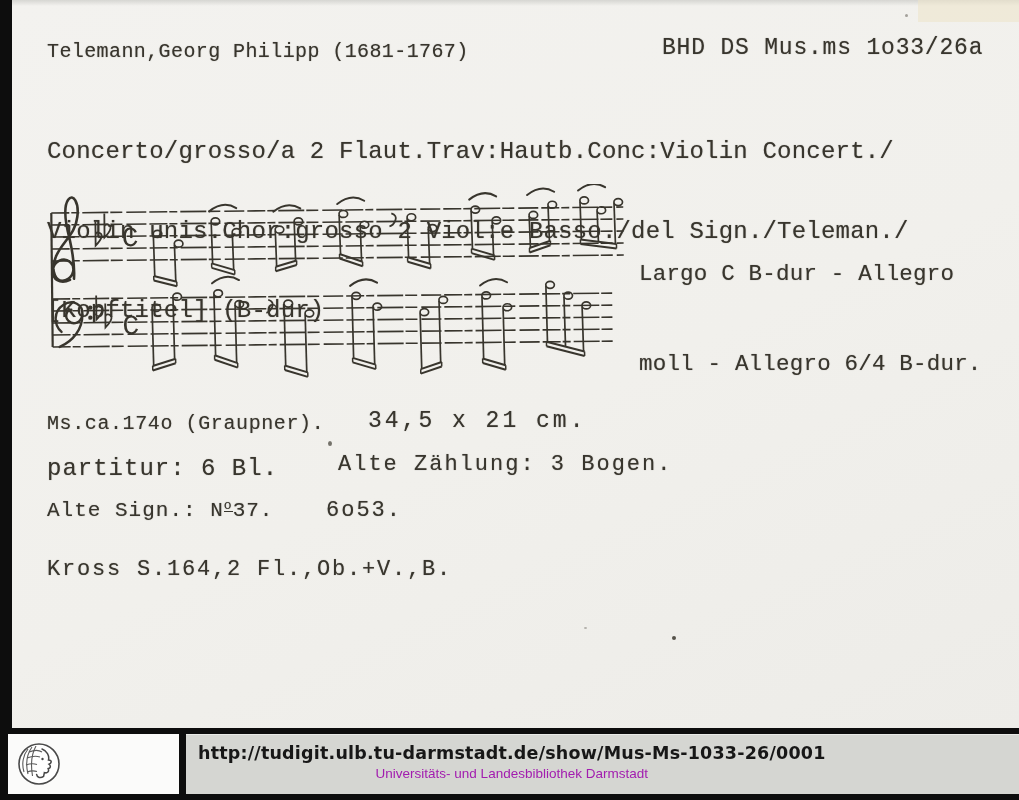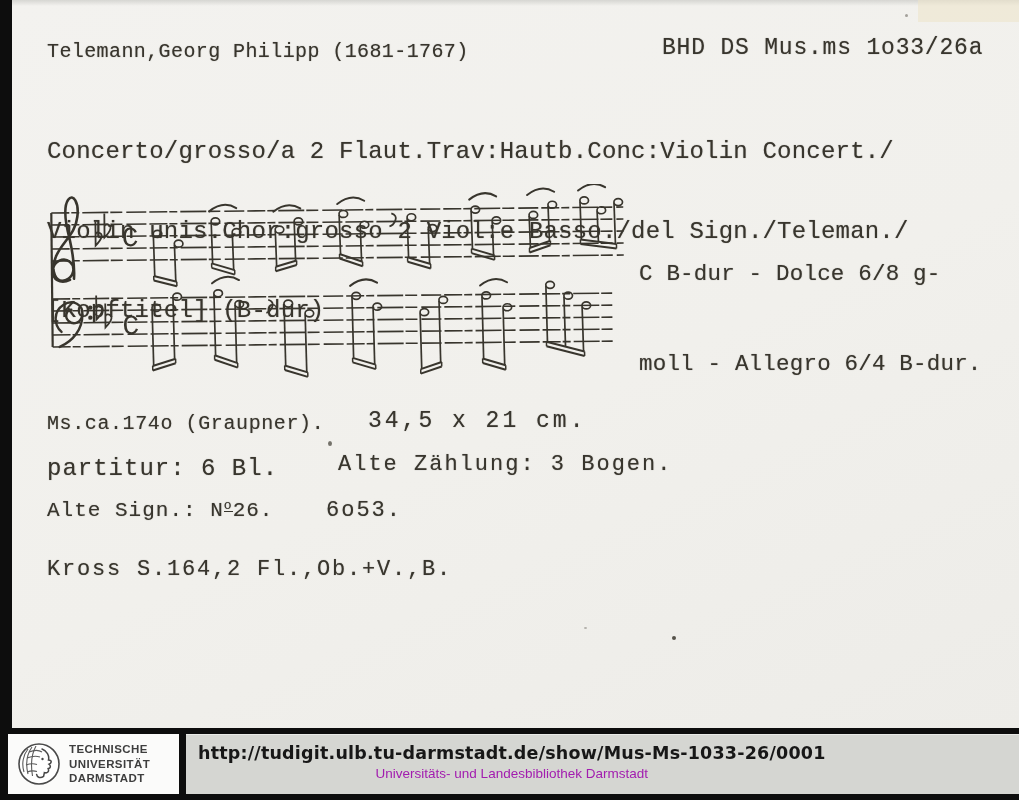--- a/index.html
+++ b/index.html
@@ -264,30 +264,30 @@
             <line x1="541.8" y1="125" x2="542.8" y2="170" stroke="#38352d" stroke-width="1.7"></line>
             <line x1="505.8" y1="160" x2="543.8" y2="170" stroke="#38352d" stroke-width="2"></line>
             <line x1="505.8" y1="164.5" x2="543.8" y2="174.5" stroke="#38352d" stroke-width="2"></line>
             <line x1="505.8" y1="160" x2="505.8" y2="164.5" stroke="#38352d" stroke-width="1.5"></line>
             <line x1="543.8" y1="170" x2="543.8" y2="174.5" stroke="#38352d" stroke-width="1.5"></line>
           </g>
         </g>
       </svg>
 
     <div class="typed tempoblock">
-      <div>C B-dur - Dolce 6/8 g-</div>
+      <div>Largo C B-dur - Allegro</div>
       <div>moll - Allegro 6/4 B-dur.</div>
     </div>
 
     <div class="typed ms-line">Ms.ca.174o (Graupner).</div>
     <div class="typed size-line">34,5 x 21 cm.</div>
     <div class="typed partitur-line">partitur: 6 Bl.</div>
     <div class="typed zaehlung-line">Alte Zählung: 3 Bogen.</div>
 
-    <div class="typed altesign-line"><span>Alte Sign.: N</span><span class="ord">o</span><span>26.</span></div>
+    <div class="typed altesign-line"><span>Alte Sign.: N</span><span class="ord">o</span><span>37.</span></div>
     <div class="typed altesign-extra">6o53.</div>
 
     <div class="typed kross-line">Kross S.164,2 Fl.,Ob.+V.,B.</div>
 
     <div class="speck" style="left:660px;top:636px;width:4px;height:4px;"></div>
     <div class="speck" style="left:572px;top:627px;width:3px;height:2px;opacity:.4;"></div>
     <div class="speck" style="left:316px;top:441px;width:4px;height:5px;opacity:.8;"></div>
     <div class="speck" style="left:893px;top:14px;width:3px;height:3px;opacity:.5;"></div>
   </div>
 
@@ -300,25 +300,20 @@
           <path d="M17,7 C12,14 10.5,24 13,34"></path>
           <path d="M21,6 C17,13 15.5,24 17.5,36"></path>
           <path d="M14,12 C19,10 24,10 27,12"></path>
           <path d="M12,18 C17,16 22,16 25,17"></path>
           <path d="M11,25 C15,23.5 19,23.5 22,24.5"></path>
           <path d="M12,32 C16,30.5 19,30.5 22,31.5"></path>
         </g>
         <path d="M27,9 C32,11 34.5,15.5 33.5,20 C37.5,20.2 36.5,23.2 34,24.2 C36.2,26 35.5,28.4 33.2,28.6 C34.4,31.4 32.4,33.6 29.4,32.6 L28.6,36.4 C25.6,38.6 22,37.6 21.6,34.4" fill="none" stroke="#474747" stroke-width="1.5" stroke-linecap="round"></path>
         <circle cx="27.5" cy="19" r="1.2" fill="#474747"></circle>
       </svg>
-      <div class="logo-text">
-        <div>TECHNISCHE</div>
-        <div>UNIVERSITÄT</div>
-        <div>DARMSTADT</div>
-      </div>
     </div>
     <div class="url-panel">
       <div class="url-wrap">
         <div class="url-text">http://tudigit.ulb.tu-darmstadt.de/show/Mus-Ms-1033-26/0001</div>
         <div class="library-text" id="library-text" style="color: #a21caf;">Universitäts- und Landesbibliothek Darmstadt</div>
       </div>
     </div>
   </div>
 </div>
 

